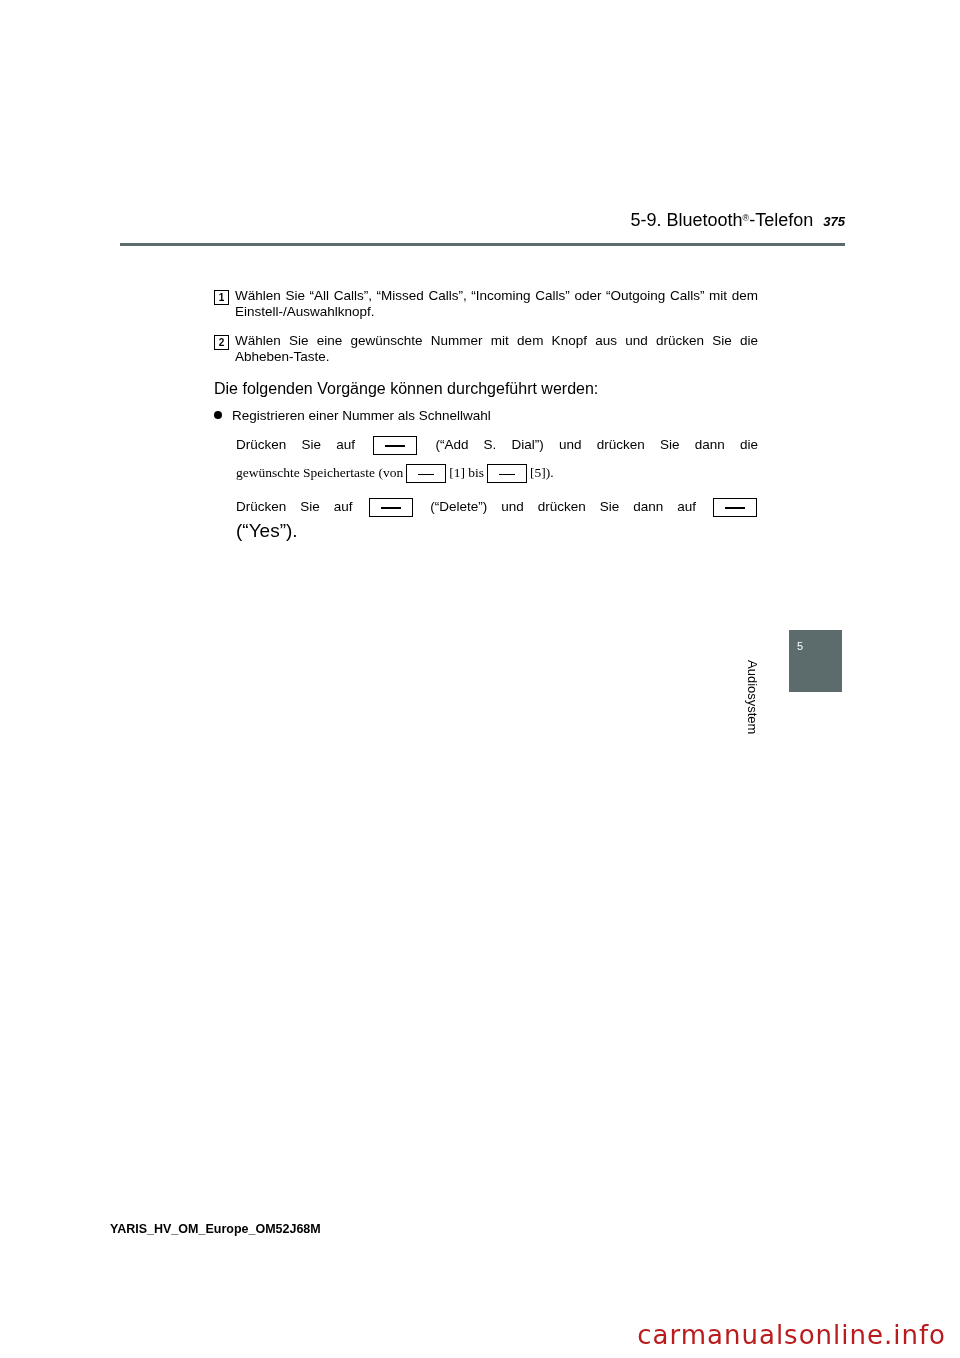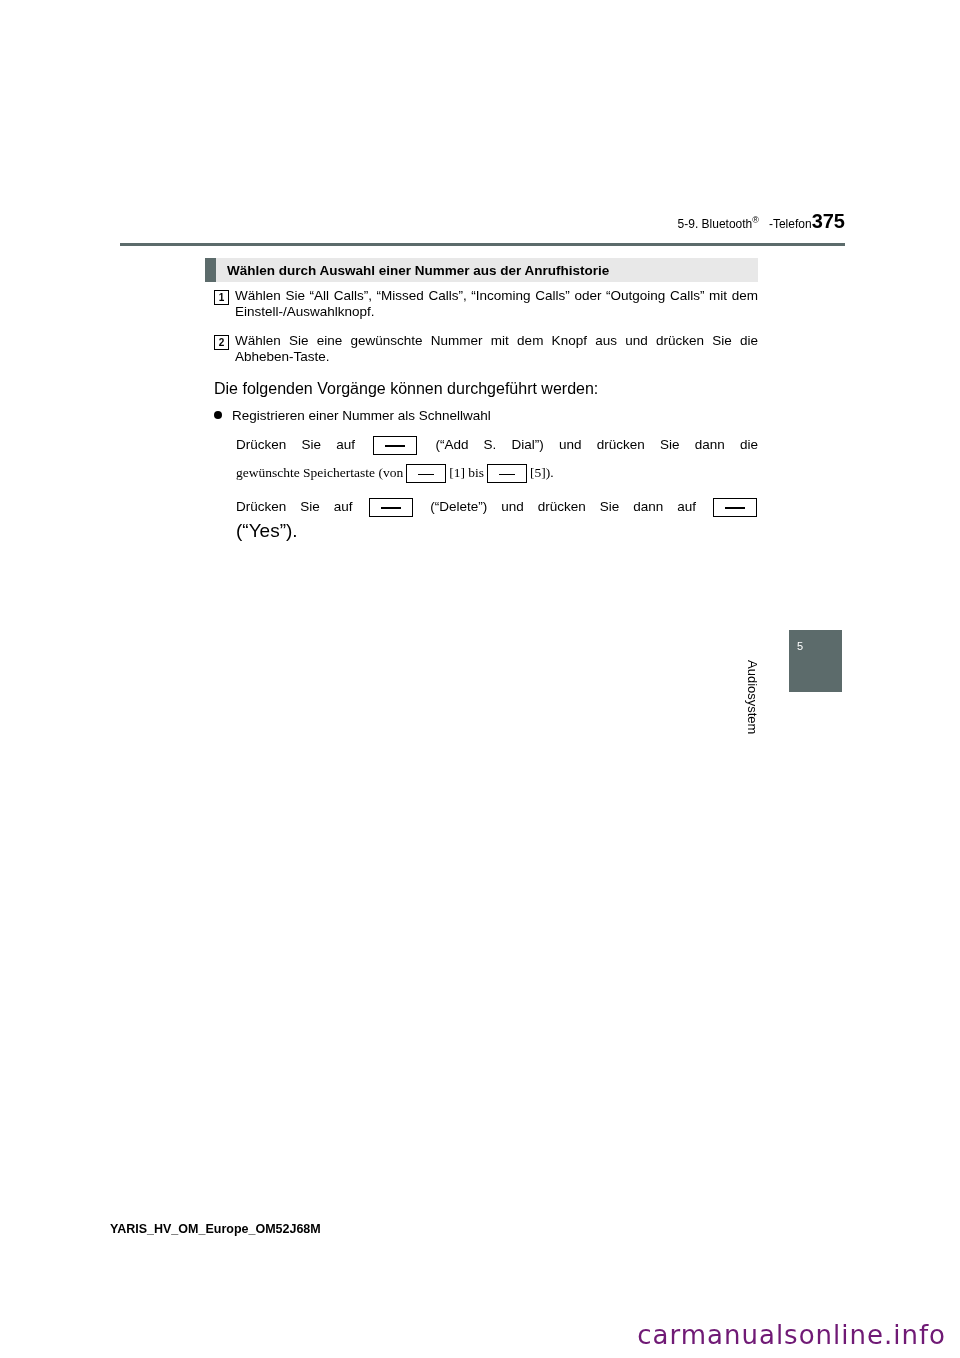--- a/index.html
+++ b/index.html
@@ -41,32 +41,32 @@
     background: #5c6b6b;
   }
   .header-text {
     position: absolute;
     right: 0;
     top: 0;
     font-size: 13.5px;
     white-space: nowrap;
   }
   .header-chapter {
-    font-size: 12px;
-    margin-left: 10px;
+    font-size: 18px;
   }
   .header-sup {
     font-size: 9px;
     vertical-align: super;
   }
   .header-page {
-    font-size: 20px;
+    font-size: 13px;
     font-weight: bold;
-    margin-left: 0;
+    margin-left: 10px;
     letter-spacing: 0px;
+    font-style: italic;
   }
 
   
   .section-bar {
     position: absolute;
     left: 205px;
     top: 258px;
     width: 553px;
     height: 24px;
     background: #e8e8e8;
@@ -218,41 +218,37 @@
     top: 1222px;
     font-size: 12.5px;
     font-weight: bold;
   }
 
   .watermark {
     position: absolute;
     right: 14px;
     bottom: 8px;
     font-size: 26px;
-    color: #701a75;
+    color: #b91c1c;
     letter-spacing: 1px;
     font-family: "DejaVu Sans", sans-serif;
   }
 </style>
 </head>
 <body>
 
 <div class="page">
 
   <div class="header">
     <div class="header-text">
       <span class="header-chapter">5-9. Bluetooth</span><span class="header-sup">®</span><span class="header-chapter">-Telefon</span><span class="header-page">375</span>
     </div>
     <div class="header-line"></div>
   </div>
 
-  <div class="section-bar">
-    <div class="section-bar-marker"></div>
-    <div class="section-bar-title">Wählen durch Auswahl einer Nummer aus der Anrufhistorie</div>
-  </div>
 
   <div class="content">
 
     <div class="step">
       <div class="step-num">1</div>
       <div class="step-text">Wählen Sie “All Calls”, “Missed Calls”, “Incoming Calls” oder “Outgoing Calls” mit dem Einstell-/Auswahlknopf.</div>
     </div>
 
     <div class="step">
       <div class="step-num">2</div>

